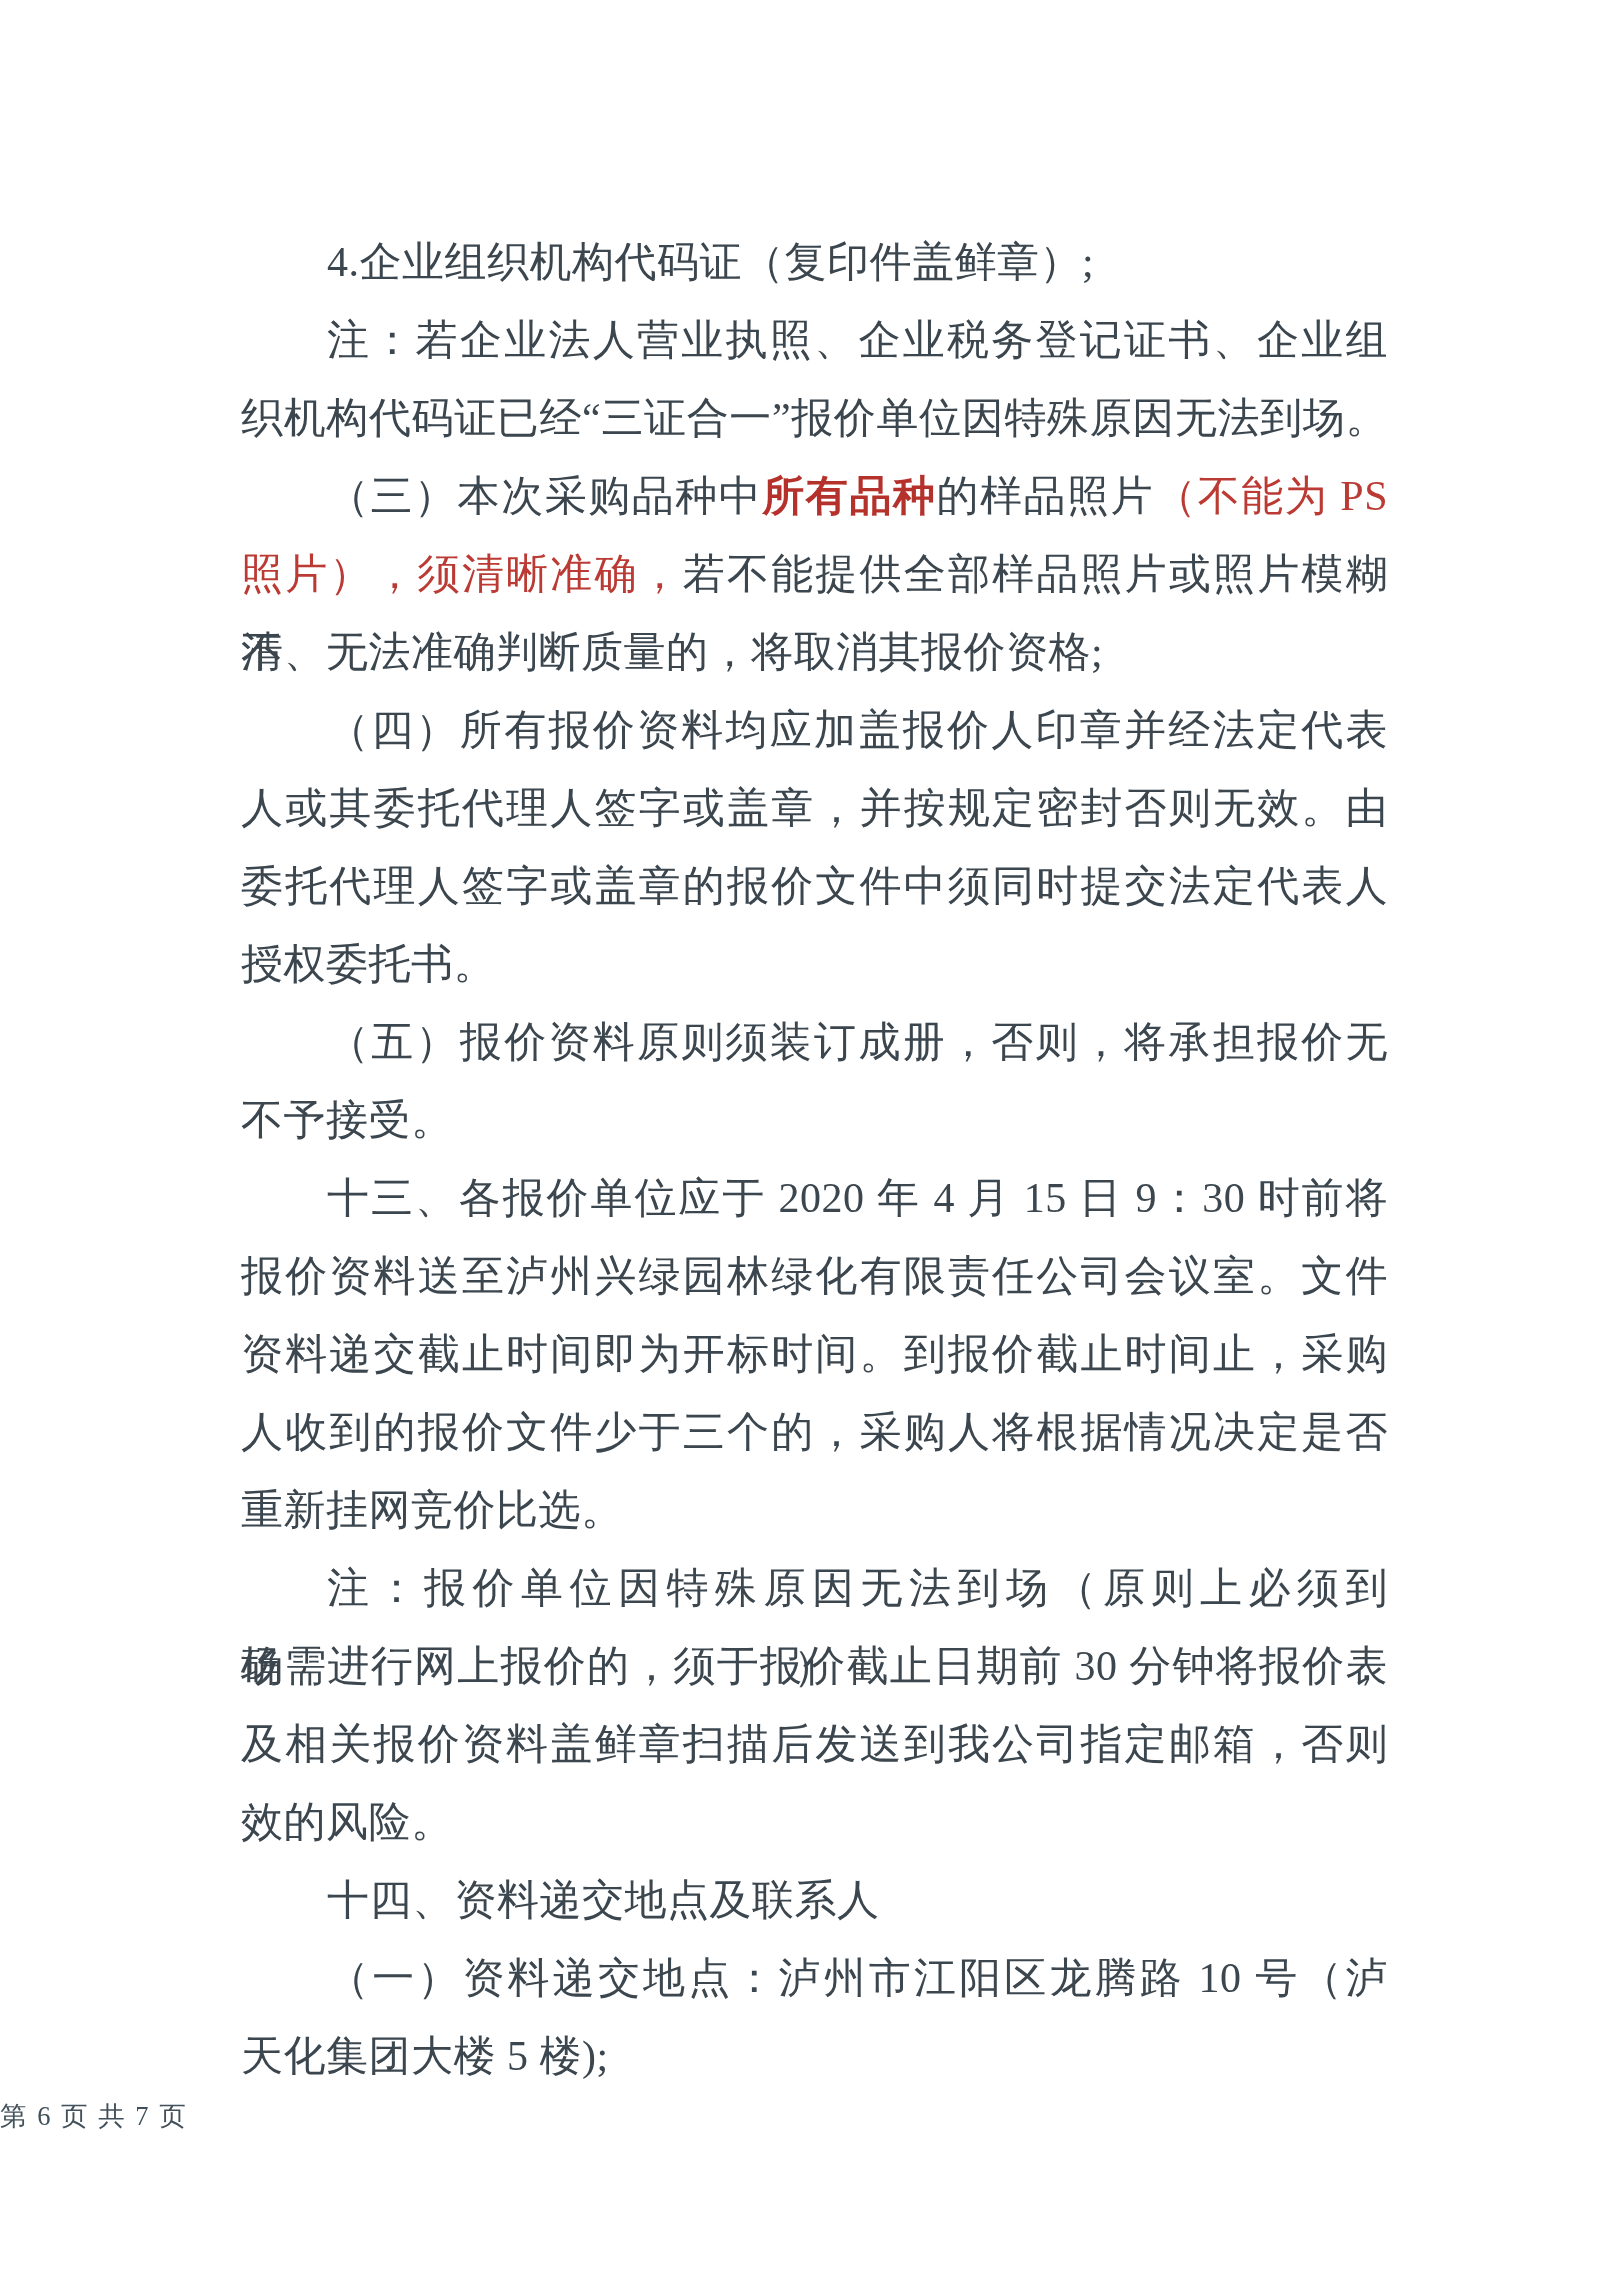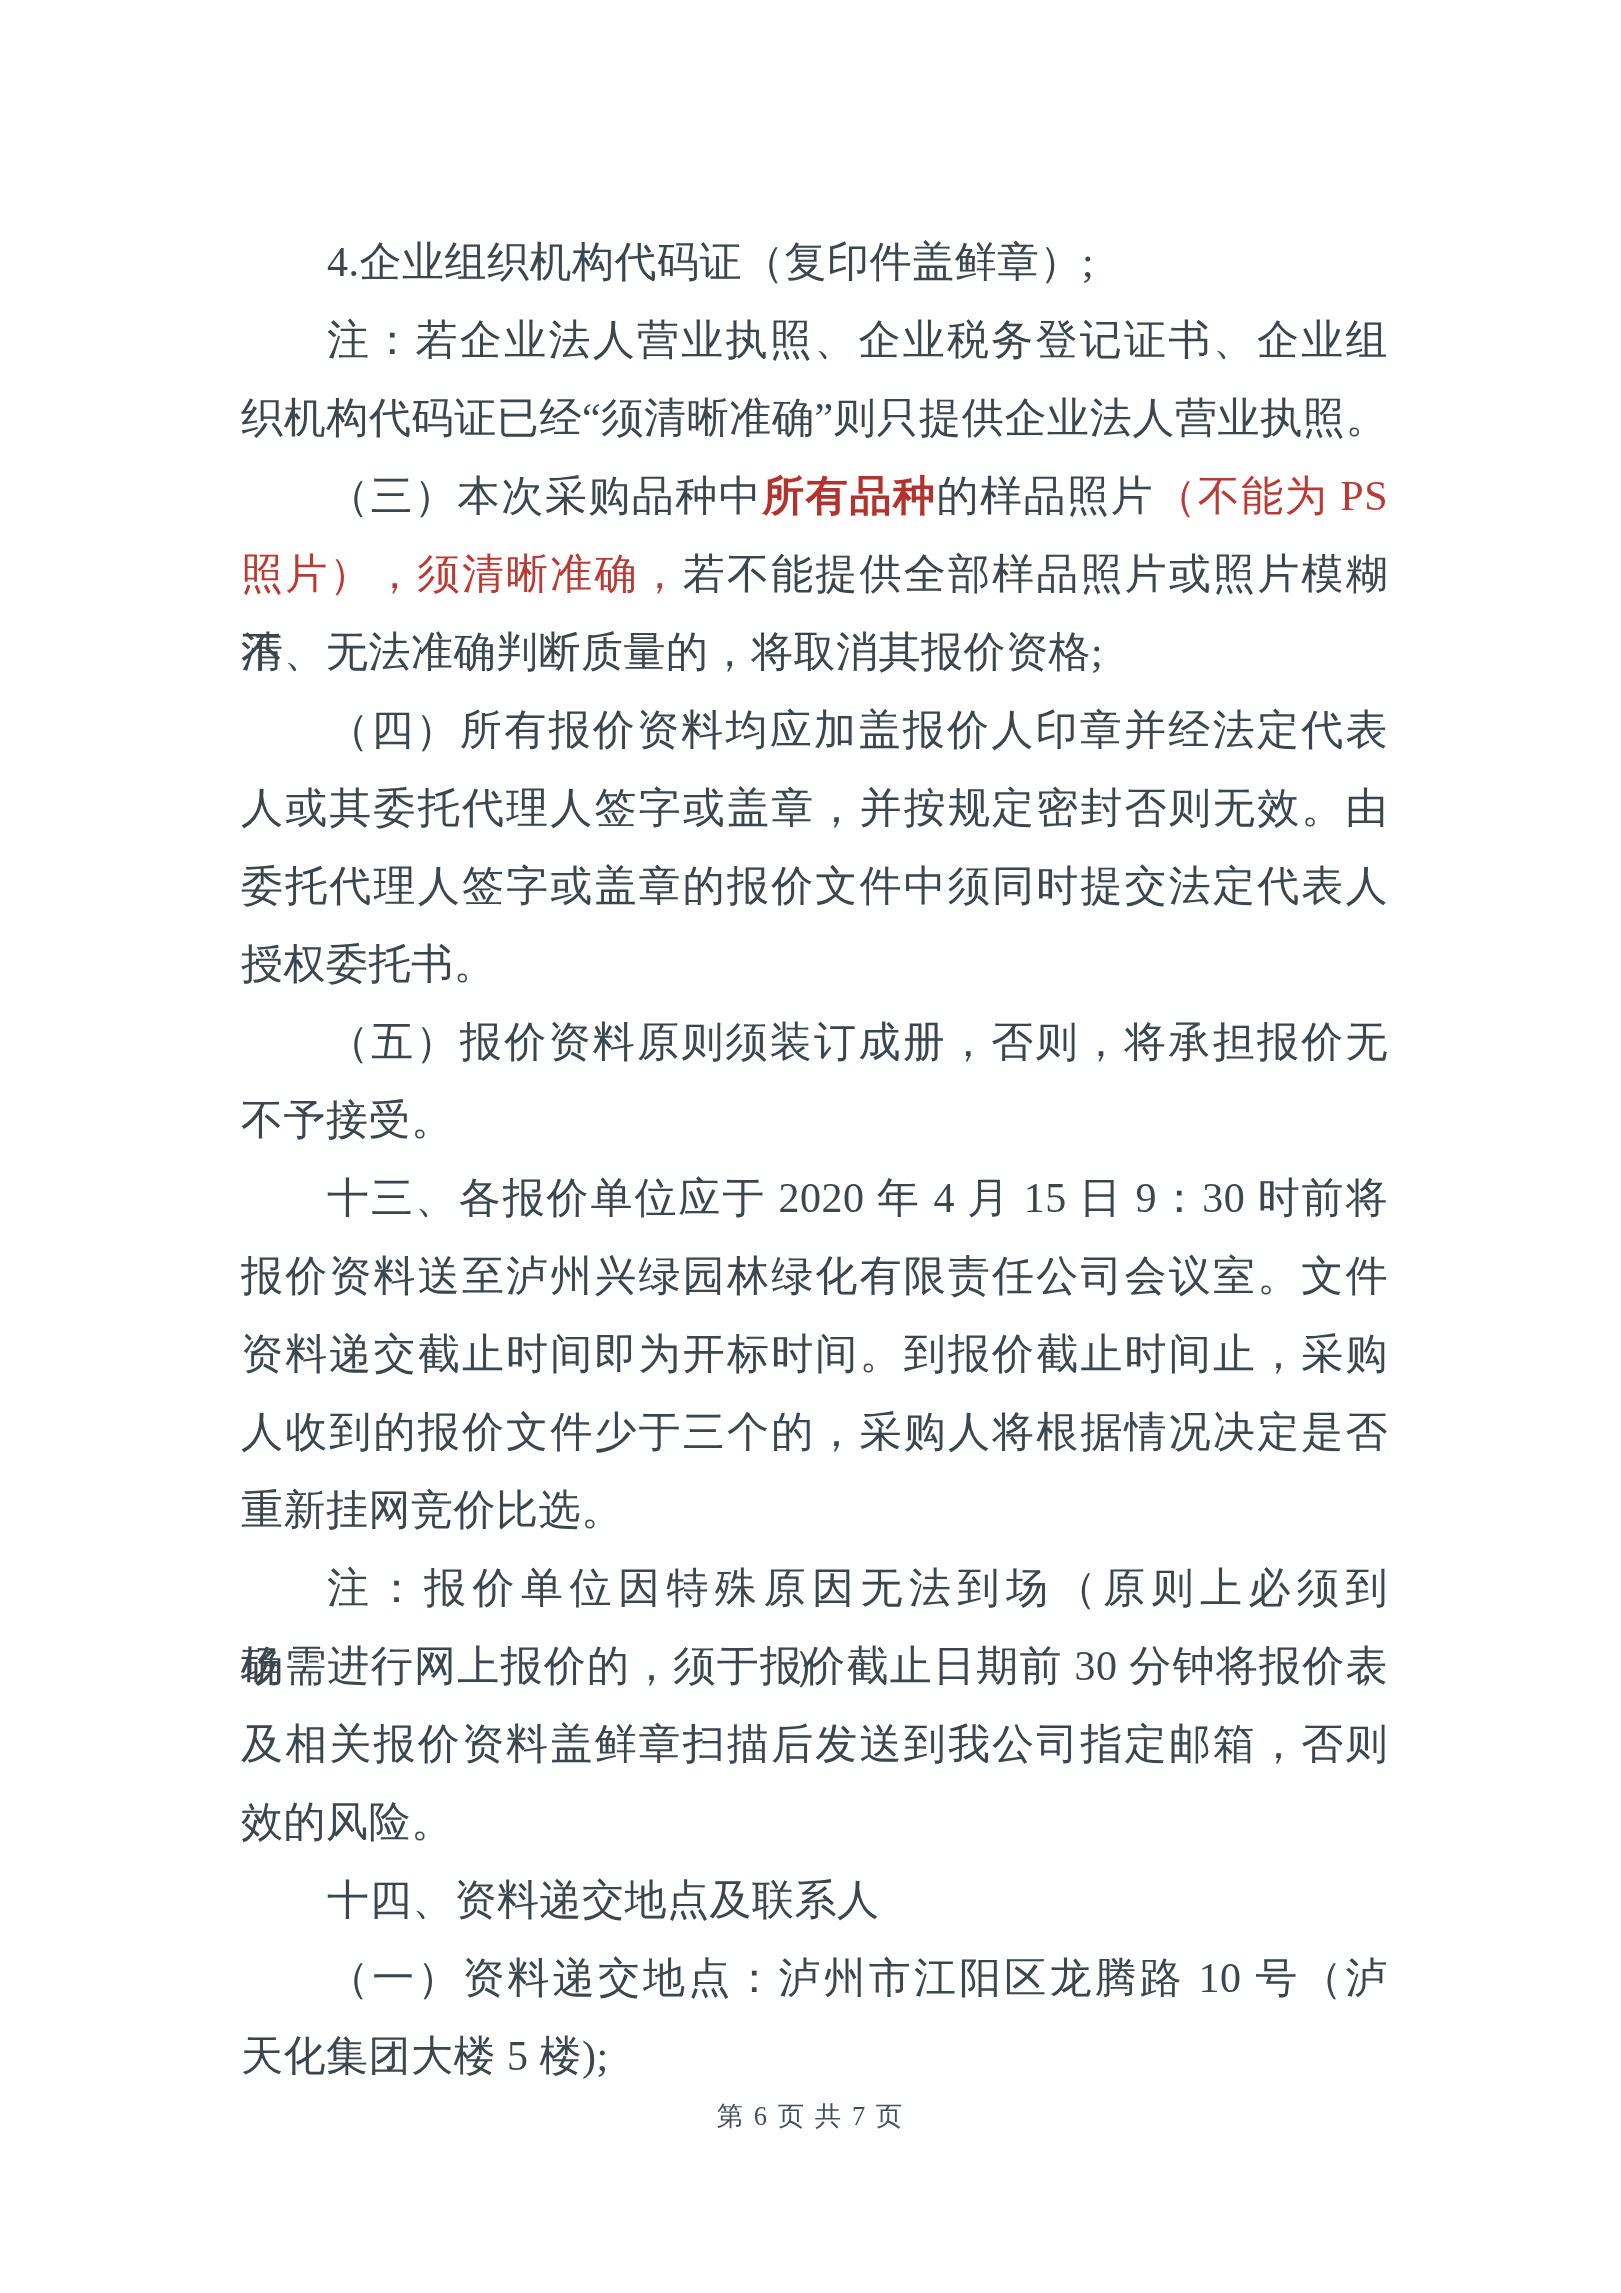--- a/index.html
+++ b/index.html
@@ -48,37 +48,37 @@
     font-weight: bold;
   }
   .bold {
     font-weight: normal;
   }
   .footer {
     position: absolute;
     top: 2098px;
     left: 0;
     width: 100%;
-    text-align: center;
+    text-align: left;
     font-size: 26.5px;
     letter-spacing: 2px;
     color: #41505a;
   }
 </style>
 </head>
 <body>
 
 <div class="page">
 
   <div class="textblock">
 
     <div class="line indent">4.企业组织机构代码证（复印件盖鲜章）;</div>
 
     <div class="line just indent">注：若企业法人营业执照、企业税务登记证书、企业组</div>
-    <div class="line just">织机构代码证已经“须清晰准确”则只提供企业法人营业执照。</div>
+    <div class="line just">织机构代码证已经“三证合一”报价单位因特殊原因无法到场。</div>
 
     <div class="line just indent"><span>（三）本次采购品种中</span><span class="redbold">所有品种</span><span>的样品照片</span><span class="red">（不能为 PS</span></div>
     <div class="line just"><span class="red">照片），须清晰准确，</span><span>若不能提供全部样品照片或照片模糊不</span></div>
     <div class="line">清、无法准确判断质量的，将取消其报价资格;</div>
 
     <div class="line just indent">（四）所有报价资料均应加盖报价人印章并经法定代表</div>
     <div class="line just">人或其委托代理人签字或盖章，并按规定密封否则无效。由</div>
     <div class="line just">委托代理人签字或盖章的报价文件中须同时提交法定代表人</div>
     <div class="line">授权委托书。</div>
 

